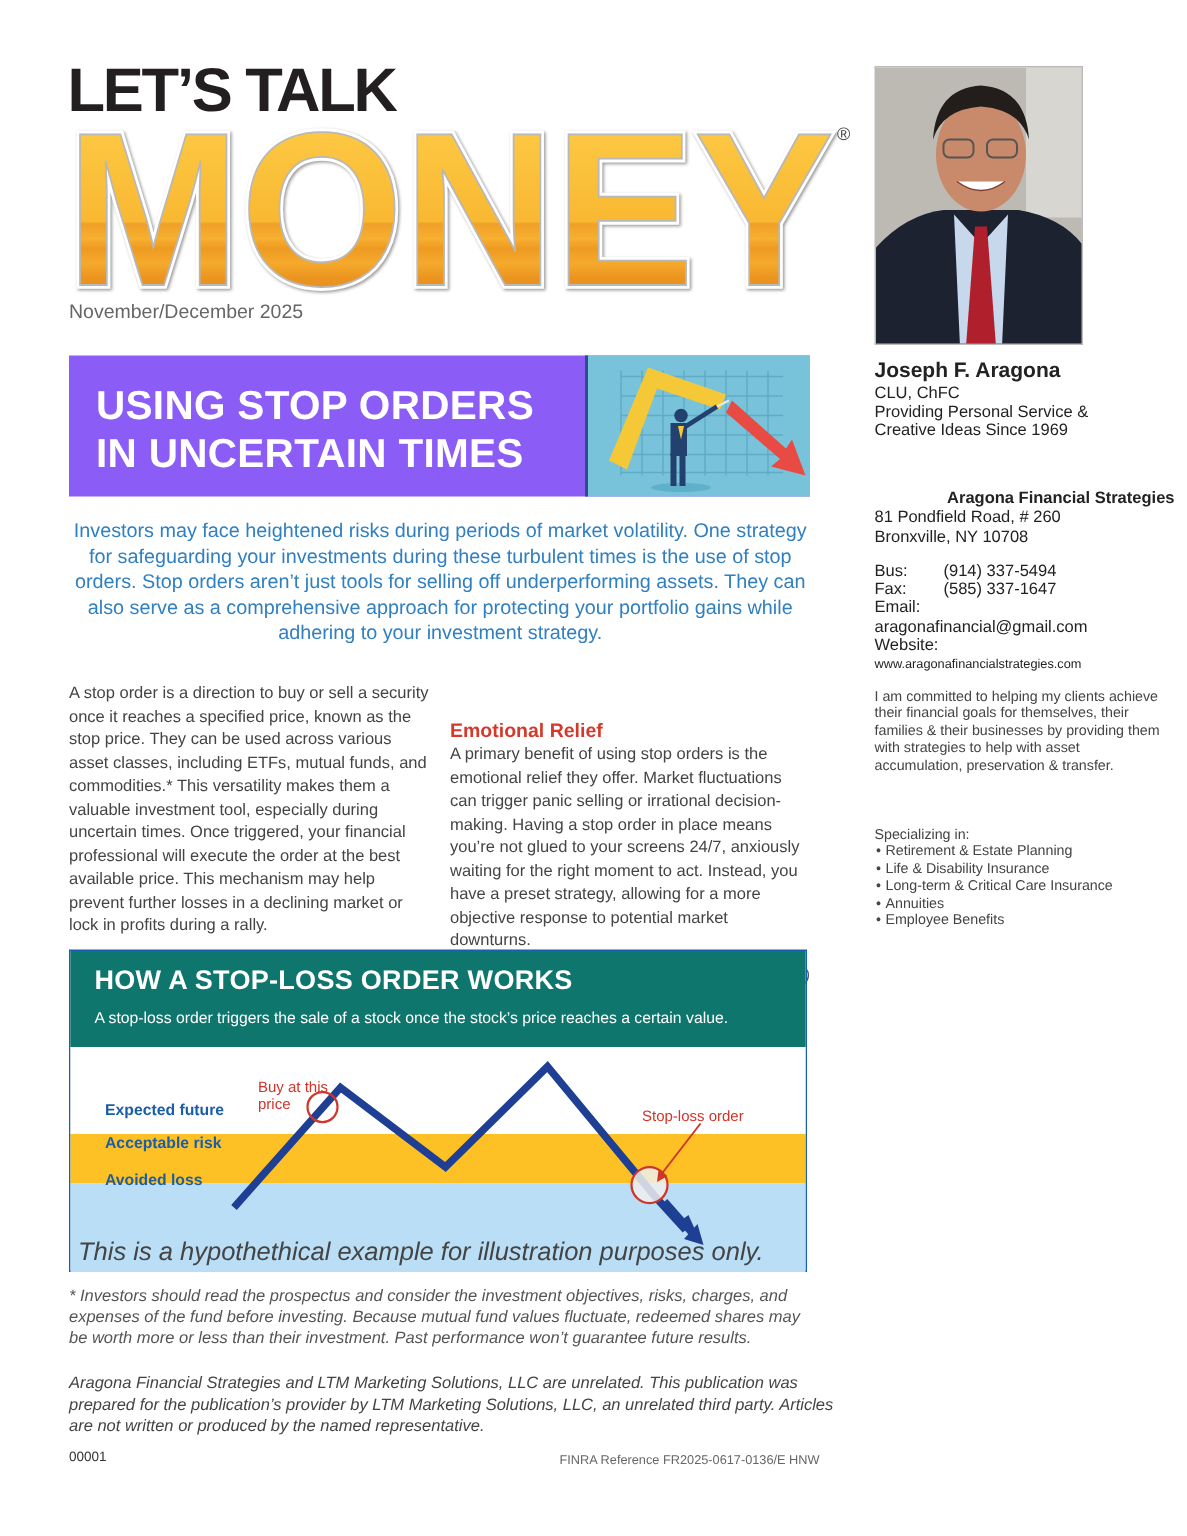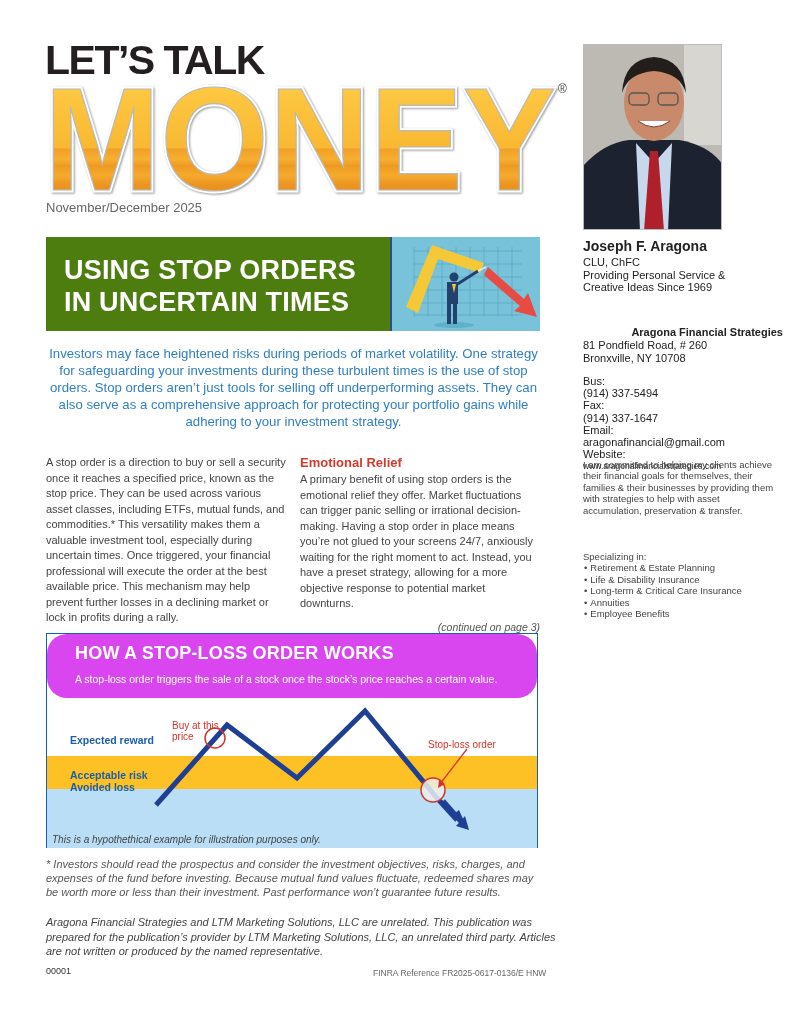--- a/index.html
+++ b/index.html
@@ -8,64 +8,64 @@
 
   .abs { position: absolute; }
 
   
   .mast-top { left: 45px; top: 40px; font-family: "Liberation Sans", sans-serif; font-weight: 700; font-size: 41px; letter-spacing: -1.5px; color: #231f20; line-height: 1; }
   .mast-money { left: 40px; top: 70px; width: 530px; height: 130px; }
   .mast-reg { left: 558px; top: 82px; font-size: 12px; color: #444; }
   .issue-date { left: 46px; top: 200px; font-size: 13px; color: #666; }
 
   
-  .banner { left: 46px; top: 237px; width: 494px; height: 94px; background: #4d7c0f; display: flex; }
+  .banner { left: 46px; top: 237px; width: 494px; height: 94px; background: #8b5cf6; display: flex; }
   .banner-title { width: 344px; padding: 17px 0 0 18px; color: #fff; font-weight: 700; font-size: 27px; line-height: 32px; letter-spacing: 0.2px; }
   .banner-art { width: 150px; height: 94px; background: #79c3da; border-left: 2px solid #2a4e87; }
 
   
   .intro { left: 46px; top: 345px; width: 495px; font-size: 13.2px; line-height: 17px; color: #2f7fc1; text-align: center; }
 
   
   .col { top: 455px; width: 240px; font-size: 11px; line-height: 15.5px; color: #444; }
   .col1 { left: 46px; }
   .col2 { left: 300px; }
-  .sub-head { color: #d33a2c; font-weight: 700; font-size: 13px; line-height: 16px; margin-bottom: 1px; }
+  .sub-head { color: #d33a2c; font-weight: 700; font-size: 13px; line-height: 16px; margin-bottom: 1px; margin-top: 24px; }
   .continued { text-align: right; font-style: italic; font-size: 10.5px; color: #555; margin-top: 8px; }
 
   
   .diagram { left: 46px; top: 633px; width: 492px; height: 215px; border: 1px solid #1560b0; }
-  .dg-head { height: 64px; background: #d946ef; color: #fff; padding: 8px 0 0 28px; border-radius: 20px; }
+  .dg-head { height: 64px; background: #0f766e; color: #fff; padding: 8px 0 0 16px; }
   .dg-title { font-weight: 700; font-size: 18px; line-height: 22px; letter-spacing: 0.2px; }
   .dg-sub { font-size: 10.5px; margin-top: 9px; }
   .dg-chart { position: relative; height: 150px; }
   .band { position: absolute; left: 0; width: 100%; }
   .band-reward { top: 0; height: 58px; background: #ffffff; }
   .band-risk { top: 58px; height: 33px; background: #fec125; }
   .band-loss { top: 91px; height: 59px; background: #b9def5; }
   .band-label { position: absolute; left: 23px; font-weight: 700; font-size: 10.5px; color: #1a5ea8; }
   .dg-svg { position: absolute; left: 0; top: 0; }
-  .dg-note { position: absolute; left: 5px; bottom: 3px; font-style: italic; font-size: 10px; color: #444; }
+  .dg-note { position: absolute; left: 5px; bottom: 3px; font-style: italic; font-size: 17px; color: #444; }
   .dg-callout { position: absolute; font-weight: 400; font-size: 10px; color: #d0352b; line-height: 11px; }
 
   
   .foot1 { left: 46px; top: 857px; width: 500px; font-style: italic; font-size: 11px; line-height: 14px; color: #555; }
   .foot2 { left: 46px; top: 915px; width: 510px; font-style: italic; font-size: 11px; line-height: 14.5px; color: #444; }
   .page-code { left: 46px; top: 966px; font-size: 9px; color: #333; }
   .finra { left: 373px; top: 968px; font-size: 8.5px; color: #666; }
 
   
   .photo { left: 583px; top: 44px; width: 139px; height: 186px; background: linear-gradient(180deg,#c9c6c0 0%, #a8a49c 40%, #6e6a66 100%); overflow: hidden; border: 1px solid #bbb; }
   .sb { left: 583px; width: 200px; font-family: "Liberation Sans", sans-serif; color: #222; }
   .sb-name { top: 238px; font-weight: 700; font-size: 14px; line-height: 17px; }
   .sb-creds { top: 256px; font-size: 11px; line-height: 12.5px; }
   .sb-firm { top: 326px; font-size: 11px; line-height: 13px; }
   .sb-firm .firm-name { font-weight: 700; text-align: right; }
   .sb-contact { top: 375px; font-size: 11px; line-height: 12.2px; }
-  .sb-contact .row { display: flex; flex-direction: column; }
+  .sb-contact .row { display: flex; }
   .sb-contact .lbl { width: 46px; }
   .sb-web { font-size: 8.5px; }
   .sb-bio { top: 459px; width: 192px; font-size: 9.5px; line-height: 11.4px; color: #444; }
   .sb-spec { top: 551px; width: 192px; font-size: 9.5px; line-height: 11.4px; color: #444; }
   .sb-spec ul { list-style: none; }
   .sb-spec li { padding-left: 9px; text-indent: -8px; }
   .sb-spec li::before { content: "\2022"; padding-right: 3px; }
 </style>
 </head>
 <body>
@@ -141,22 +141,22 @@
 
 <div class="abs diagram">
   <div class="dg-head">
     <div class="dg-title">HOW A STOP-LOSS ORDER WORKS</div>
     <div class="dg-sub">A stop-loss order triggers the sale of a stock once the stock’s price reaches a certain value.</div>
   </div>
   <div class="dg-chart">
     <div class="band band-reward"></div>
     <div class="band band-risk"></div>
     <div class="band band-loss"></div>
-    <div class="band-label" style="top:36px;">Expected reward</div>
-    <div class="band-label" style="top:71px;">Acceptable risk</div>
+    <div class="band-label" style="top:36px;">Expected future</div>
+    <div class="band-label" style="top:58px;">Acceptable risk</div>
     <div class="band-label" style="top:83px;text-align:right;">Avoided loss</div>
 
     <svg class="dg-svg" width="490" height="150" viewBox="0 0 490 150">
       <polyline points="109,107 180,27 250,80 318,13 390,100 410,122" fill="none" stroke="#1e3f94" stroke-width="5" stroke-linejoin="miter"></polyline>
       <polygon points="404,118 420,130 412,112" fill="#1e3f94"></polygon>
       <line x1="396" y1="103" x2="418" y2="128" stroke="#1e3f94" stroke-width="5"></line>
       <polygon points="409,128 422,132 418,118" fill="#1e3f94"></polygon>
       <circle cx="168" cy="40" r="10" fill="none" stroke="#d0352b" stroke-width="1.5"></circle>
       <circle cx="386" cy="92" r="12" fill="#eeeeee" fill-opacity="0.85" stroke="#d0352b" stroke-width="1.5"></circle>
       <line x1="420" y1="51" x2="393" y2="86" stroke="#d0352b" stroke-width="1.3"></line>
@@ -205,21 +205,21 @@
   <div>Bronxville, NY  10708</div>
 </div>
 
 <div class="abs sb sb-contact">
   <div class="row">
     <span class="lbl">Bus:</span>
     <span>(914) 337-5494</span>
   </div>
   <div class="row">
     <span class="lbl">Fax:</span>
-    <span>(914) 337-1647</span>
+    <span>(585) 337-1647</span>
   </div>
   <div>Email:</div>
   <div>aragonafinancial@gmail.com</div>
   <div>Website:</div>
   <div class="sb-web">www.aragonafinancialstrategies.com</div>
 </div>
 
 <p class="abs sb sb-bio">I am committed to helping my clients achieve their financial goals for themselves, their families &amp; their businesses by providing them with strategies to help with asset accumulation, preservation &amp; transfer.</p>
 
 <div class="abs sb sb-spec">

